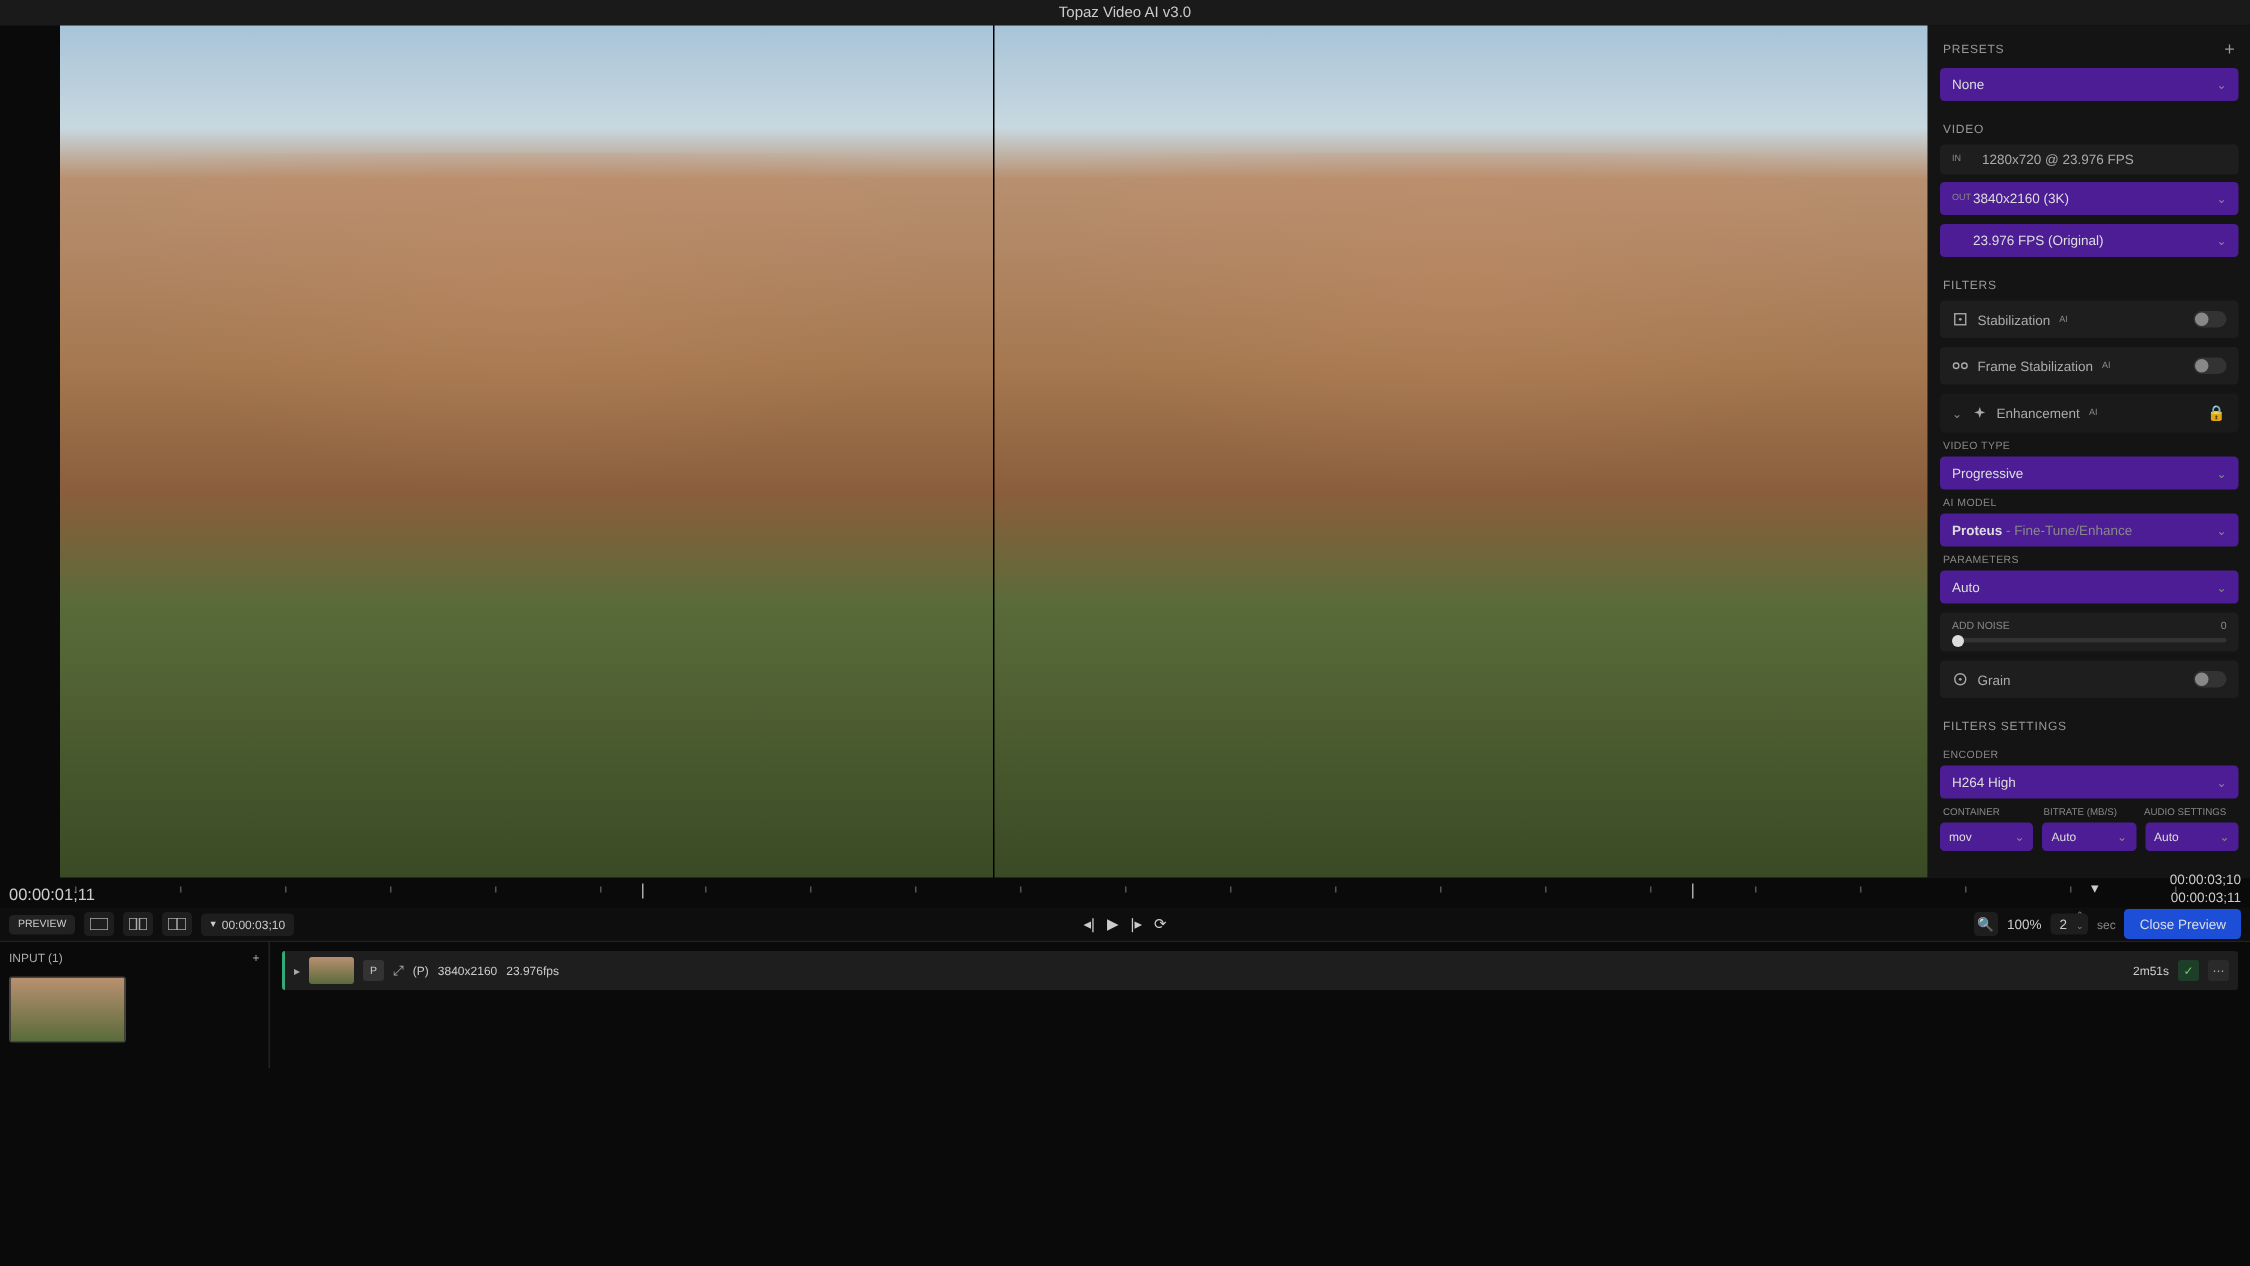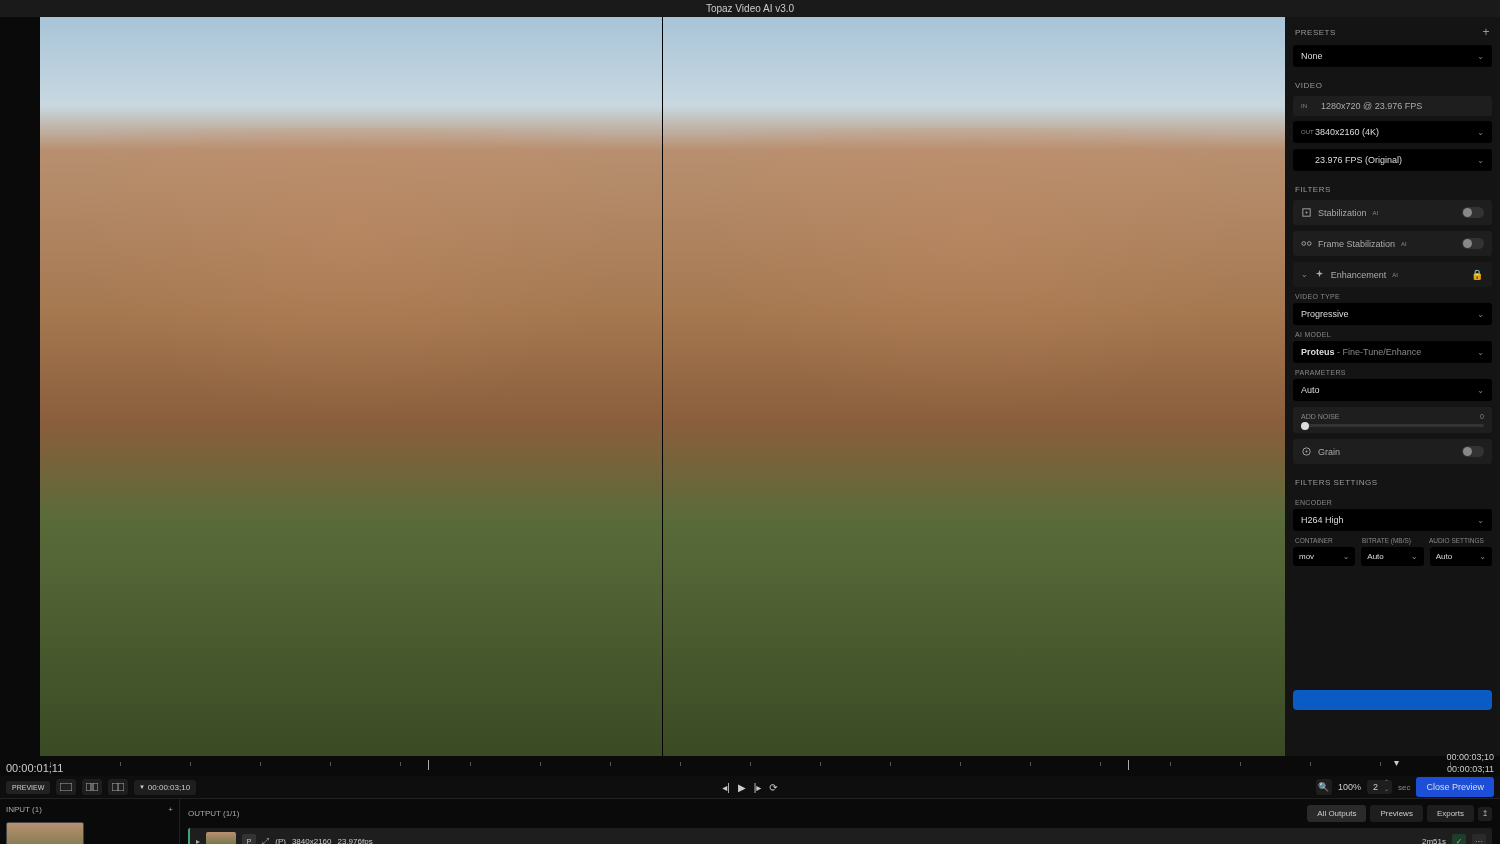--- a/index.html
+++ b/index.html
@@ -1,26 +1,26 @@
 <!DOCTYPE html>
 <html><head>
 <meta charset="utf-8">
 <style>
 * { margin: 0; padding: 0; box-sizing: border-box; font-family: -apple-system, "Segoe UI", Arial, sans-serif; }
 body { background:#0a0a0a; color:#ddd; width:1500px; height:844px; overflow:hidden; position:relative; }
 .titlebar { height:17px; background:#1a1a1a; text-align:center; font-size:10px; line-height:17px; color:#ccc; }
-.main { display:flex; height:739px;margin-left:40px; }
+.main { display:flex; height:568px;margin-left:40px; }
 .viewport { flex:1; display:flex; position:relative; }
 .pane { flex:1; background:linear-gradient(180deg,#a8c4d8 0%,#c8d8e0 12%,#b89070 18%,#a57850 40%,#8a5e3c 55%,#5a6b3a 68%,#3a4a24 100%); position:relative; }
 .pane.left { border-right:1px solid #000; }
 .pane:before { content:""; position:absolute; top:15%; left:5%; right:5%; height:40%; background:radial-gradient(ellipse at 50% 30%, rgba(200,140,100,.3), transparent 70%); } 
 .sidebar { width:215px; background:#141414; overflow-y:auto; font-size:9px; color:#aaa; }
 .section-head { padding:8px 10px 6px; font-size:8px; letter-spacing:.5px; color:#999; display:flex; justify-content:space-between; align-items:center; }
 .add-btn { color:#999; cursor:pointer; font-size:12px; }
-.dropdown { margin:0 8px 6px; background:#000000; border-radius:3px; padding:6px 8px; display:flex; justify-content:space-between; align-items:center; font-size:9px; color:#ddd; cursor:pointer; }
+.dropdown { margin:0 8px 6px; background:#4c1d95; border-radius:3px; padding:6px 8px; display:flex; justify-content:space-between; align-items:center; font-size:9px; color:#ddd; cursor:pointer; }
 .dropdown .chev { color:#888; font-size:8px; }
 .inout { margin:0 8px 5px; background:#1e1e1e; border-radius:3px; padding:5px 8px; display:flex; align-items:center; gap:6px; font-size:9px; }
 .inout .tag { font-size:6px; color:#888; width:14px; }
 .infobox { margin:0 8px 8px; background:#1e1e1e; border-radius:3px; padding:6px 8px; font-size:8px; color:#bbb; line-height:1.3; }
 .filter-row { margin:0 8px 6px; background:#1e1e1e; border-radius:3px; padding:7px 8px; display:flex; align-items:center; gap:6px; font-size:9px; }
 .filter-icon { width:11px; height:11px; display:inline-block; }
 .ai-badge { font-size:6px; color:#888; vertical-align:super; }
 .toggle { margin-left:auto; width:22px; height:11px; background:#333; border-radius:6px; position:relative; cursor:pointer; }
 .toggle:before { content:""; position:absolute; width:9px; height:9px; background:#888; border-radius:50%; top:1px; left:1px; }
 .lock { margin-left:auto; color:#888; font-size:10px; }
@@ -102,21 +102,21 @@
 
     <div class="section-head">
       <span>VIDEO</span>
     </div>
     <div class="inout">
       <span class="tag">IN</span>
       <span>1280x720 @ 23.976 FPS</span>
     </div>
     <div class="dropdown">
       <span class="tag" style="font-size:6px;color:#888;width:14px">OUT</span>
-      <span style="flex:1">3840x2160 (4K)</span>
+      <span style="flex:1">3840x2160 (3K)</span>
       <span class="chev">⌄</span>
     </div>
     <div class="dropdown">
       <span style="width:14px"></span>
       <span style="flex:1">23.976 FPS (Original)</span>
       <span class="chev">⌄</span>
     </div>
 
     <div class="section-head">
       <span>FILTERS</span>
@@ -299,29 +299,20 @@
 <div class="bottom">
   <div class="input-col">
     <div class="input-head">
       <span>INPUT (1)</span>
       <span style="cursor:pointer">+</span>
     </div>
     <div class="thumb"></div>
 
   </div>
   <div class="output-col">
-    <div class="output-head">
-      <span>OUTPUT (1/1)</span>
-      <div style="display:flex;align-items:center">
-        <div class="tab active">All Outputs</div>
-        <div class="tab">Previews</div>
-        <div class="tab">Exports</div>
-        <div class="up-btn">↥</div>
-      </div>
-    </div>
     <div class="out-item">
       <span class="collapse-icon">▸</span>
       <div class="out-thumb"></div>
       <div class="p-badge">P</div>
       <span class="arrows-icon">⤢</span>
       <span>(P)</span>
       <span>3840x2160</span>
       <span>23.976fps</span>
       <span class="spacer"></span>
       <span>2m51s</span>

